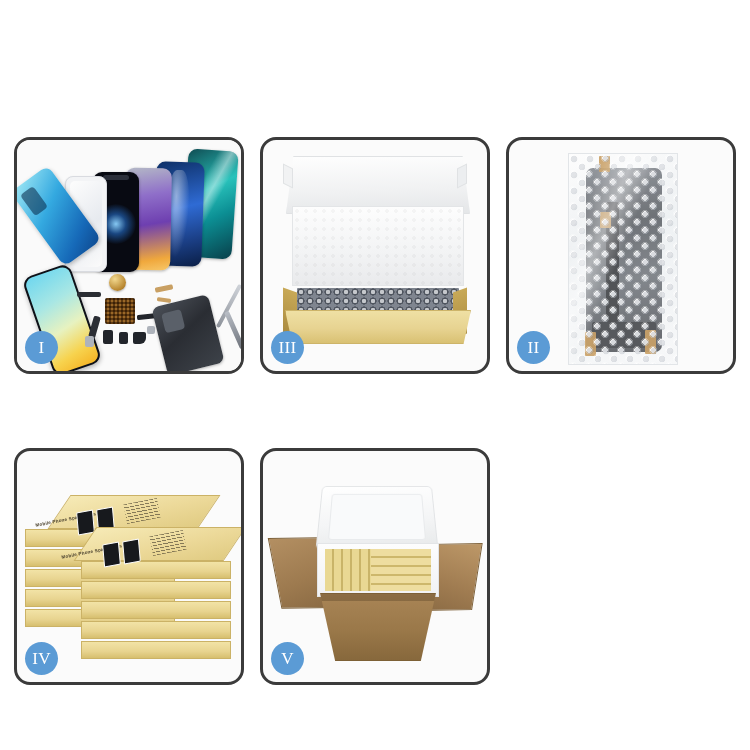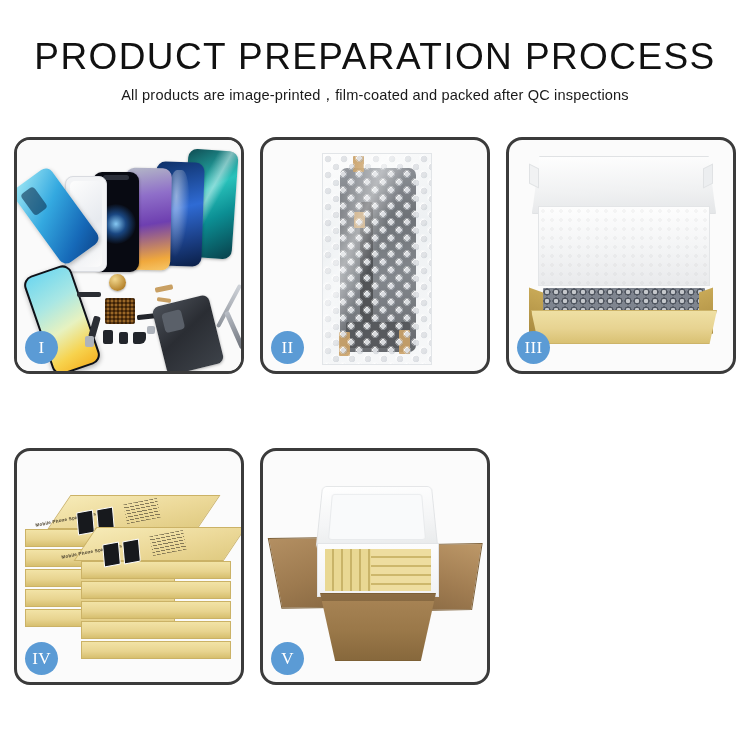--- a/index.html
+++ b/index.html
@@ -587,24 +587,20 @@
     background: #8a6b42;
     transform: skewY(22deg);
     opacity: .85;
   }
 </style>
 </head>
 <body>
 
 <div id="infographic">
 
-  <div class="header">
-    <div class="main-title">PRODUCT PREPARATION PROCESS</div>
-    <div class="sub-title">All products are image-printed，film-coated and packed after QC inspections</div>
-  </div>
 
   <div class="panel-grid">
 
     <div class="panel">
       <div class="panel-scene">
         <div class="p1-bg"></div>
 
         <div class="phone-fan ph-teal"></div>
         <div class="phone-fan ph-blue"></div>
         <div class="phone-fan ph-purple"></div>
@@ -627,54 +623,54 @@
         <div class="part dark" style="left:116px;top:192px;width:13px;height:12px;border-radius:2px 2px 6px 2px;"></div>
         <div class="part silver" style="left:130px;top:186px;width:8px;height:8px;border-radius:2px;"></div>
         <div class="part silver" style="left:190px;top:204px;width:6px;height:6px;border-radius:50%;"></div>
         <div class="part silver" style="left:200px;top:210px;width:5px;height:5px;border-radius:50%;"></div>
 
         <div class="backplate"></div>
         <div class="tweezers"></div>
         <div class="screwdriver"></div>
       </div>
       <div class="badge">I</div>
+    </div>
+
+    <div class="panel">
+      <div class="panel-scene">
+        <div class="p3-lid"></div>
+        <div class="p3-lid-tab-l"></div>
+        <div class="p3-lid-tab-r"></div>
+        <div class="p3-foam"></div>
+        <div class="p3-bubble-pad"></div>
+        <div class="p3-box-left"></div>
+        <div class="p3-box-right"></div>
+        <div class="p3-box-front"></div>
+      </div>
+      <div class="badge">III</div>
     </div>
 
     <div class="panel">
       <div class="panel-scene">
         <div class="bubble-pack">
           <div class="wrapped-screen"></div>
           <div class="tape" style="left:30px;top:2px;"></div>
           <div class="tape" style="left:31px;top:58px;"></div>
           <div class="tape" style="left:16px;top:178px;height:24px;"></div>
           <div class="tape" style="left:76px;top:176px;height:24px;"></div>
           <div class="bubbles"></div>
           <div class="bubbles-shade"></div>
           <div class="pack-sheen"></div>
         </div>
       </div>
       <div class="badge">II</div>
     </div>
 
     <div class="panel">
       <div class="panel-scene">
-        <div class="p3-lid"></div>
-        <div class="p3-lid-tab-l"></div>
-        <div class="p3-lid-tab-r"></div>
-        <div class="p3-foam"></div>
-        <div class="p3-bubble-pad"></div>
-        <div class="p3-box-left"></div>
-        <div class="p3-box-right"></div>
-        <div class="p3-box-front"></div>
-      </div>
-      <div class="badge">III</div>
-    </div>
-
-    <div class="panel">
-      <div class="panel-scene">
         <div class="stack">
 
           <div class="sbox" style="left:0px;  top:58px;"></div>
           <div class="sbox" style="left:0px;  top:78px;"></div>
           <div class="sbox" style="left:0px;  top:98px;"></div>
           <div class="sbox" style="left:0px;  top:118px;"></div>
           <div class="sbox" style="left:0px;  top:138px;"></div>
 
           <div class="sbox-top" style="left:34px; top:24px;"></div>
           <div class="label-text" style="left:10px;  top:46px;">Mobile Phone Spare Parts</div>

